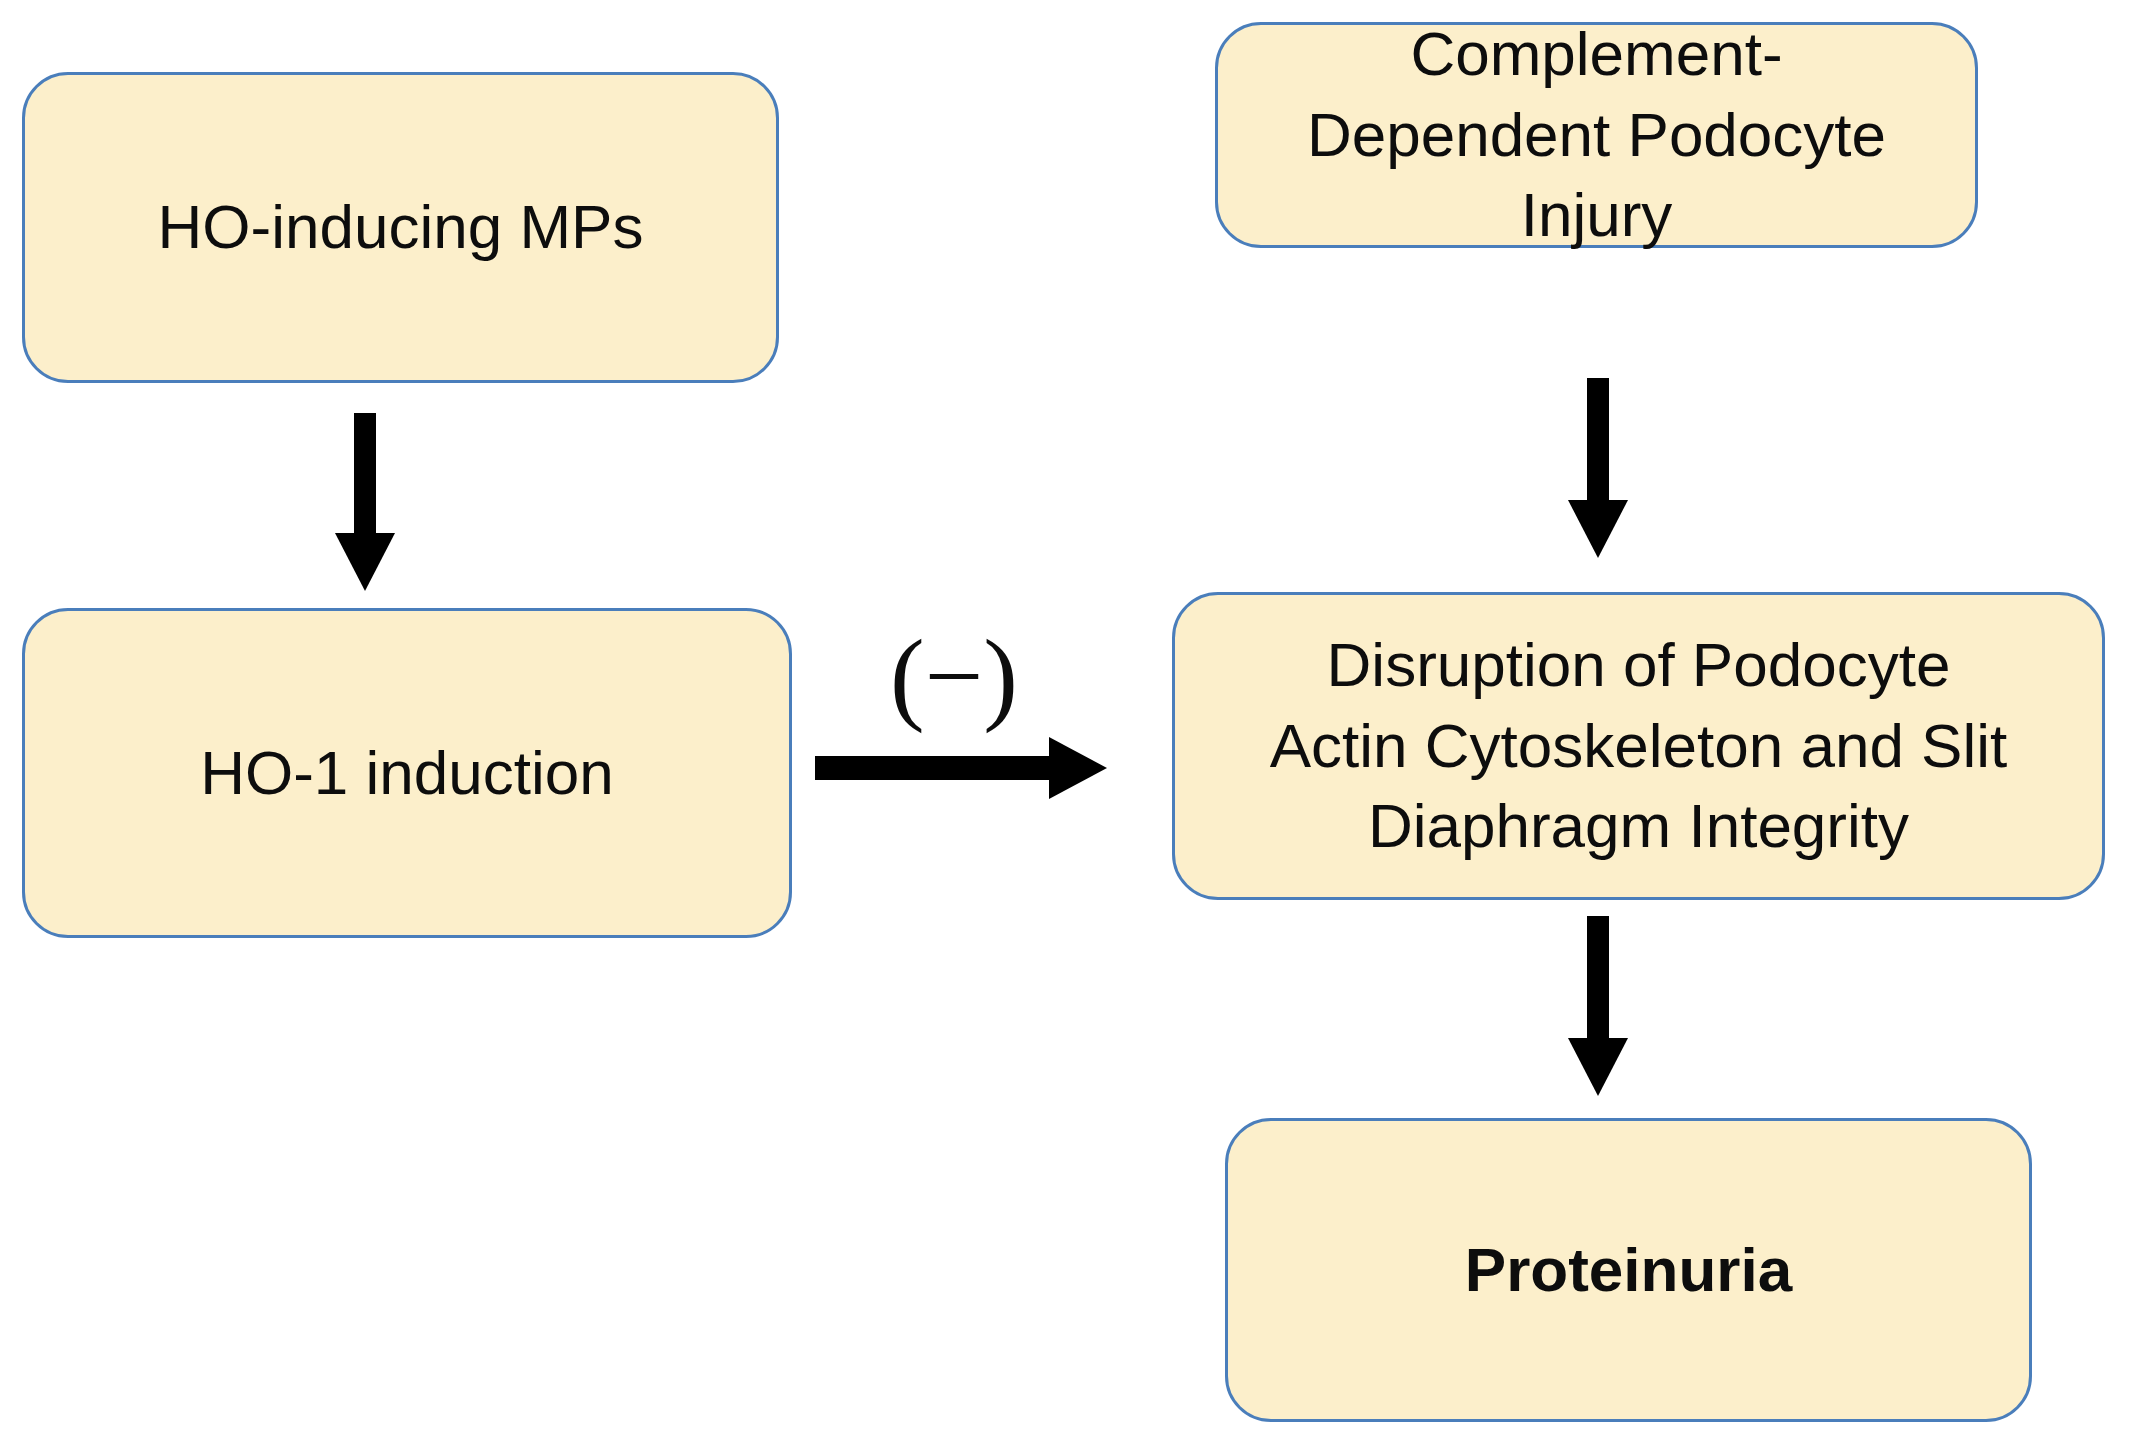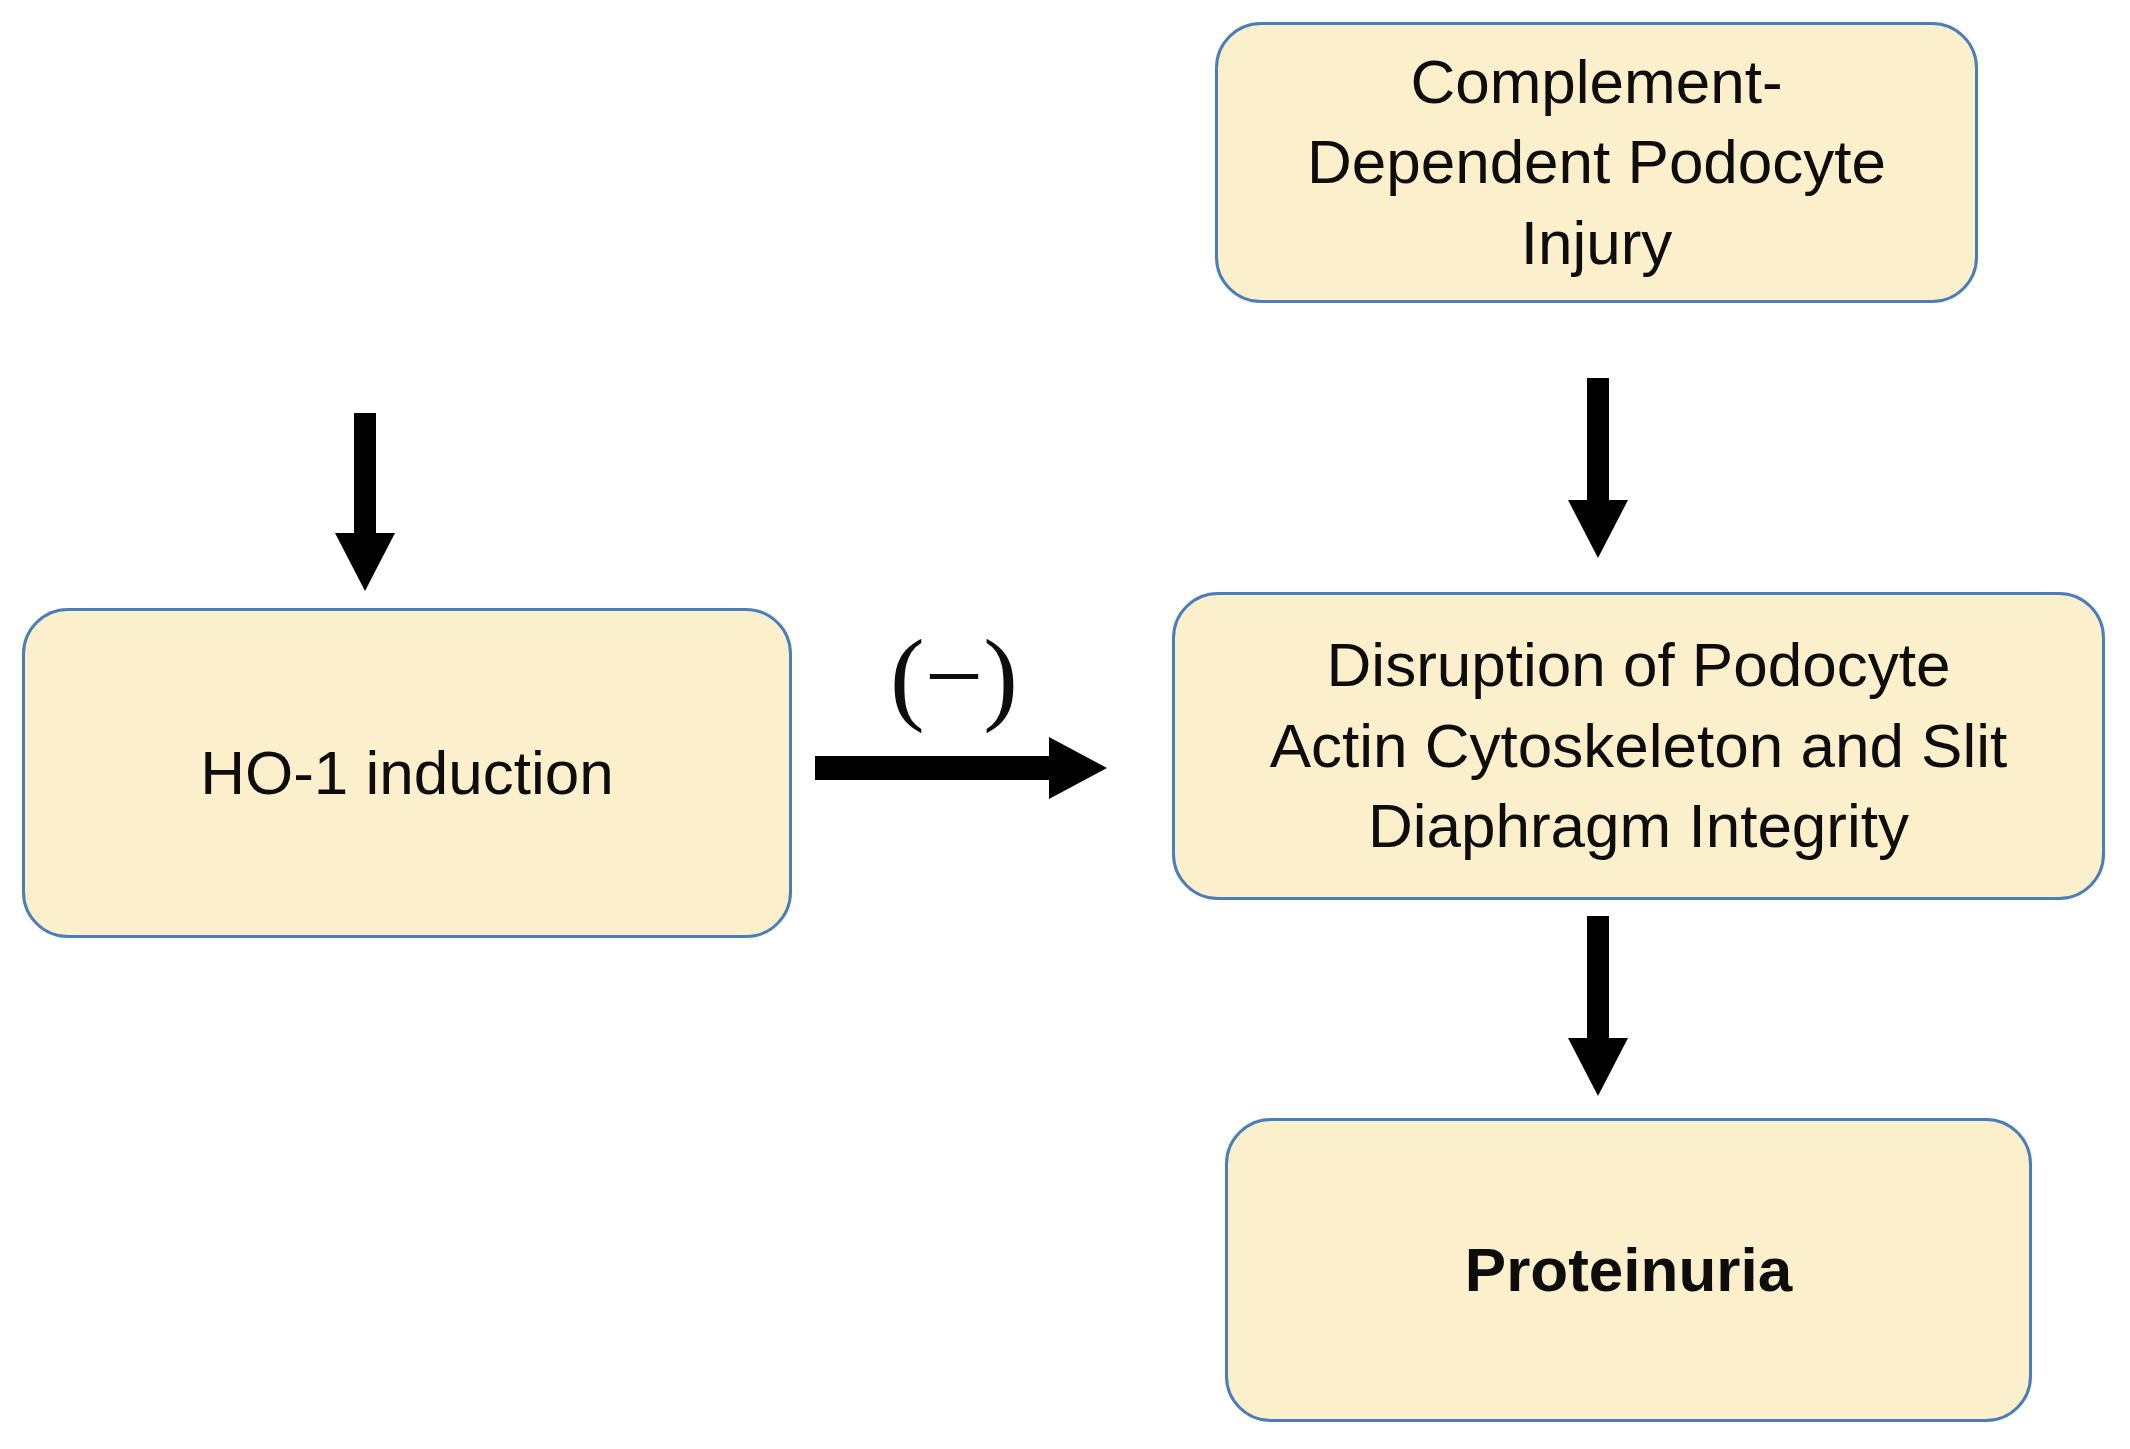--- a/index.html
+++ b/index.html
@@ -39,21 +39,21 @@
   
   #node-ho-inducing-mps {
     left: 22px;  top: 72px;  width: 757px;  height: 311px;
     font-size: 62px;
   }
   #node-ho1-induction {
     left: 22px;  top: 608px;  width: 770px;  height: 330px;
     font-size: 62px;
   }
   #node-complement-injury {
-    left: 1215px; top: 22px;  width: 763px;  height: 281px;
+    left: 1215px; top: 22px;  width: 763px;  height: 226px;
     font-size: 62px;
     text-align: center;
   }
   #node-disruption {
     left: 1172px; top: 592px; width: 933px;  height: 308px;
     font-size: 62px;
   }
   #node-proteinuria {
     left: 1225px; top: 1118px; width: 807px; height: 304px;
     font-size: 62px;
@@ -135,20 +135,23 @@
     text-align: center;
     color: #0d0d0d;
     font-family: "Liberation Serif", serif;
   }
 </style>
 </head>
 <body>
 
 <div id="canvas">
 
+  <div class="node" id="node-ho-inducing-mps">
+    <span class="node-label">HO-inducing MPs</span>
+  </div>
 
   <div class="node" id="node-ho1-induction">
     <span class="node-label">HO-1 induction</span>
   </div>
 
   <div class="node" id="node-complement-injury">
     <span class="node-label">Complement-
 Dependent Podocyte
 Injury</span>
   </div>

